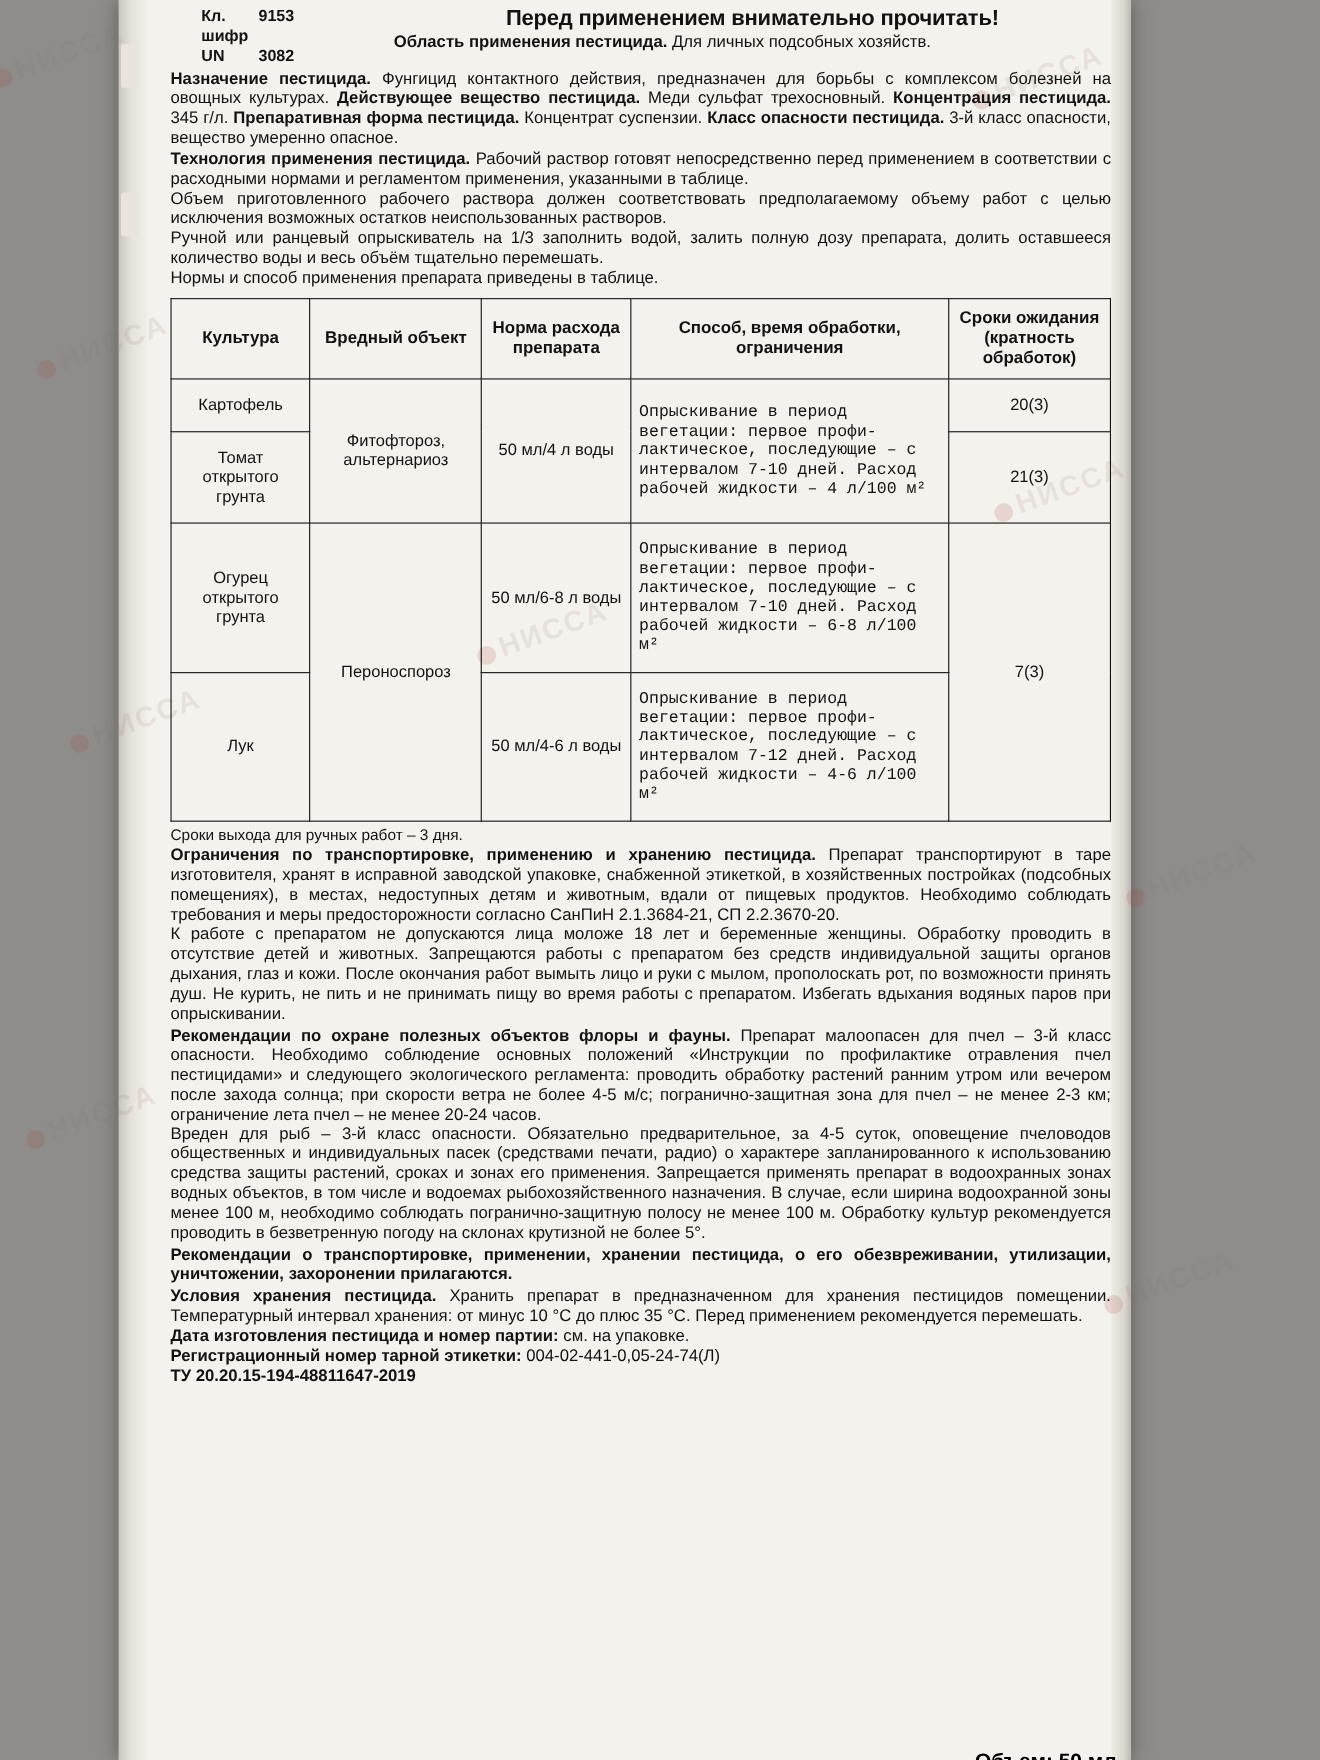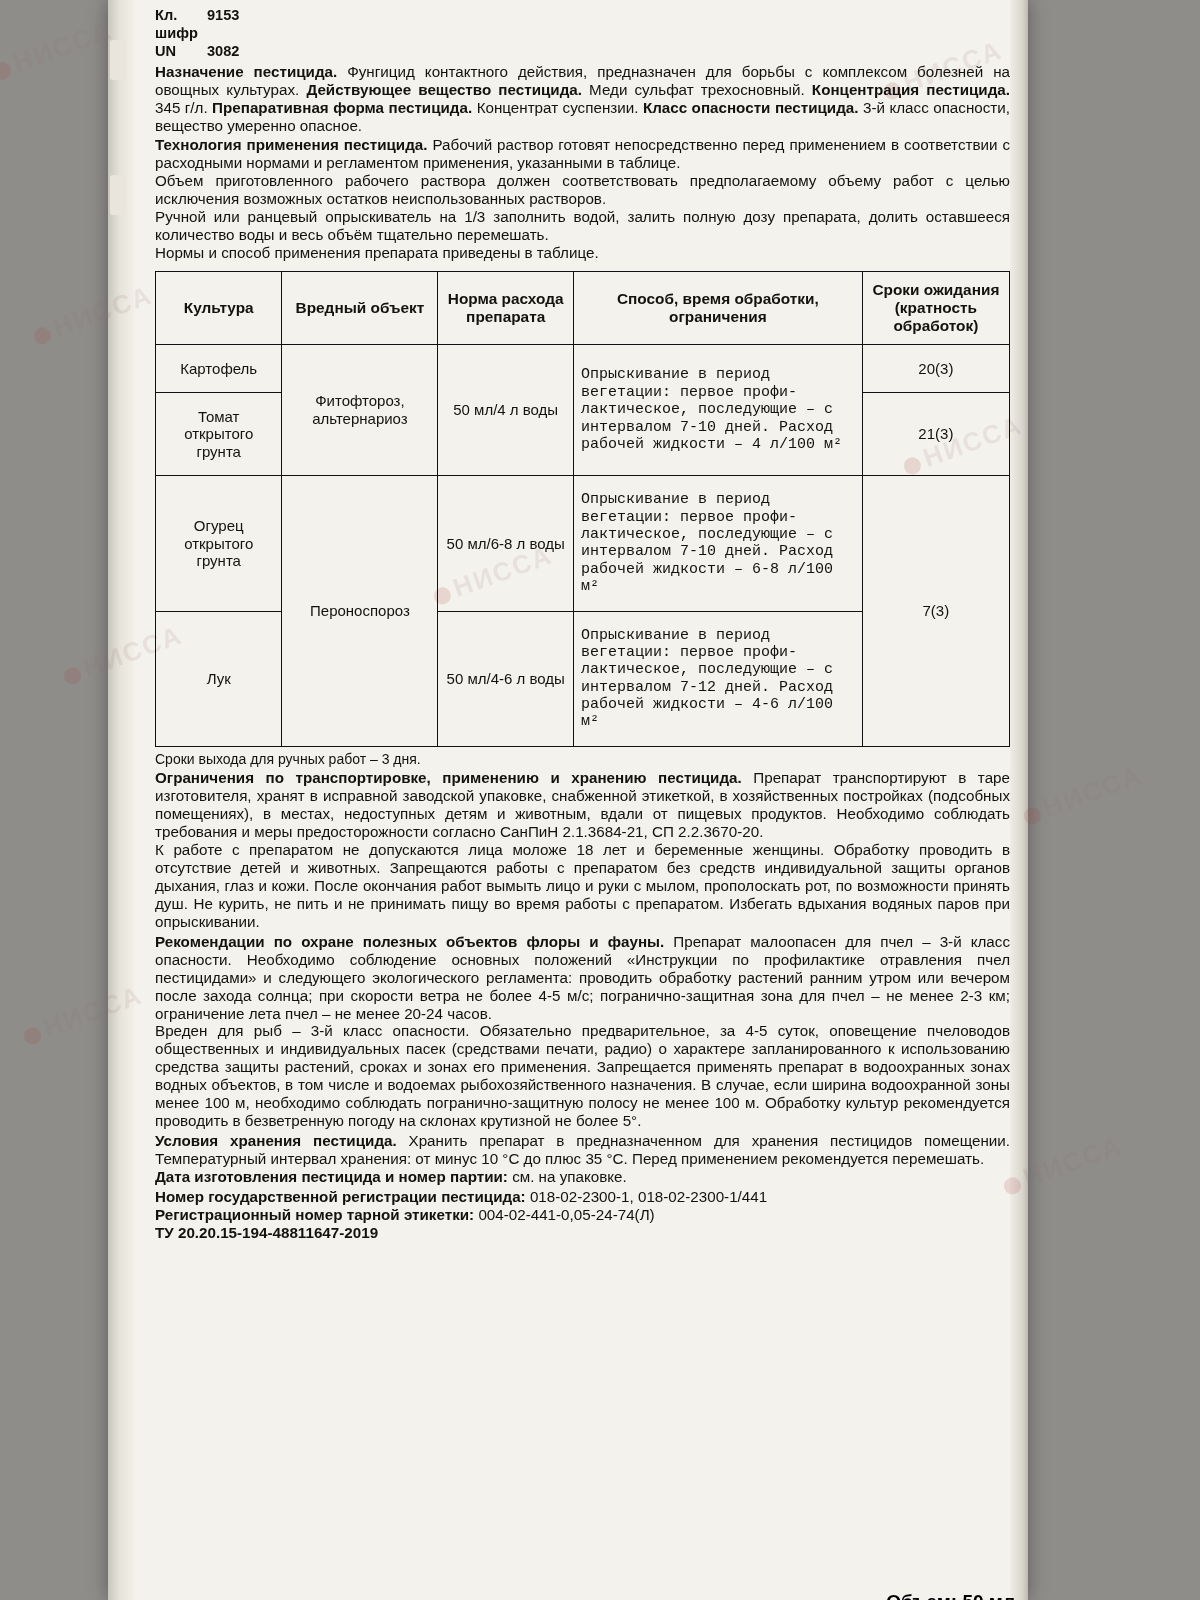--- a/index.html
+++ b/index.html
@@ -85,20 +85,21 @@
   .row-head {
     display: flex;
     align-items: flex-start;
   }
   .codes {
     font-weight: bold;
     font-size: 14.6px;
     line-height: 1.25;
     width: 175px;
     flex: none;
+    margin-left: 28px;
   }
   .codes .r {
     display: flex;
   }
   .codes .r span:first-child { width: 52px; }
   .head-right { flex: 1; }
   .title-main {
     font-weight: bold;
     font-size: 20px;
     text-align: center;
@@ -211,20 +212,27 @@
     <div class="codes">
       <div class="r">
         <span>Кл. шифр</span>
         <span>9153</span>
       </div>
       <div class="r">
         <span>UN</span>
         <span>3082</span>
       </div>
     </div>
+    <div class="head-right">
+      <div class="title-main">Перед применением внимательно прочитать!</div>
+      <p>
+        <b>Область применения пестицида.</b>
+        <span>Для личных подсобных хозяйств.</span>
+      </p>
+    </div>
   </div>
 
   <p class="block">
     <b>Назначение пестицида.</b>
     <span>Фунгицид контактного действия, предназначен для борьбы с комплексом болезней на овощных культурах.</span>
     <b>Действующее вещество пестицида.</b>
     <span>Меди сульфат трехосновный.</span>
     <b>Концентрация пестицида.</b>
     <span>345 г/л.</span>
     <b>Препаративная форма пестицида.</b>
@@ -287,35 +295,32 @@
     <span>Препарат транспортируют в таре изготовителя, хранят в исправной заводской упаковке, снабженной этикеткой, в хозяйственных постройках (подсобных помещениях), в местах, недоступных детям и животным, вдали от пищевых продуктов. Необходимо соблюдать требования и меры предосторожности согласно СанПиН 2.1.3684-21, СП 2.2.3670-20.</span>
   </p>
   <p>К работе с препаратом не допускаются лица моложе 18 лет и беременные женщины. Обработку проводить в отсутствие детей и животных. Запрещаются работы с препаратом без средств индивидуальной защиты органов дыхания, глаз и кожи. После окончания работ вымыть лицо и руки с мылом, прополоскать рот, по возможности принять душ. Не курить, не пить и не принимать пищу во время работы с препаратом. Избегать вдыхания водяных паров при опрыскивании.</p>
 
   <p class="block">
     <b>Рекомендации по охране полезных объектов флоры и фауны.</b>
     <span>Препарат малоопасен для пчел – 3-й класс опасности. Необходимо соблюдение основных положений «Инструкции по профилактике отравления пчел пестицидами» и следующего экологического регламента: проводить обработку растений ранним утром или вечером после захода солнца; при скорости ветра не более 4-5 м/с; погранично-защитная зона для пчел – не менее 2-3 км; ограничение лета пчел – не менее 20-24 часов.</span>
   </p>
   <p>Вреден для рыб – 3-й класс опасности. Обязательно предварительное, за 4-5 суток, оповещение пчеловодов общественных и индивидуальных пасек (средствами печати, радио) о характере запланированного к использованию средства защиты растений, сроках и зонах его применения. Запрещается применять препарат в водоохранных зонах водных объектов, в том числе и водоемах рыбохозяйственного назначения. В случае, если ширина водоохранной зоны менее 100 м, необходимо соблюдать погранично-защитную полосу не менее 100 м. Обработку культур рекомендуется проводить в безветренную погоду на склонах крутизной не более 5°.</p>
 
+  <p class="block i" style="font-weight:bold">Рекомендации о транспортировке, применении, хранении пестицида, о его обезвреживании, утилизации, уничтожении, захоронении прилагаются.</p>
 
   <p class="block">
     <b>Условия хранения пестицида.</b>
     <span>Хранить препарат в предназначенном для хранения пестицидов помещении. Температурный интервал хранения: от минус 10 °С до плюс 35 °С. Перед применением рекомендуется перемешать.</span>
   </p>
 
   <p>
     <b>Дата изготовления пестицида и номер партии:</b>
     <span>см. на упаковке.</span>
   </p>
 
-  <p class="block">
-    <b>Номер государственной регистрации пестицида:</b>
-    <span>018-02-2300-1, 018-02-2300-1/441</span>
-  </p>
   <p>
     <b>Регистрационный номер тарной этикетки:</b>
     <span>004-02-441-0,05-24-74(Л)</span>
   </p>
   <p>
     <b>ТУ 20.20.15-194-48811647-2019</b>
   </p>
 
 </div>
 

